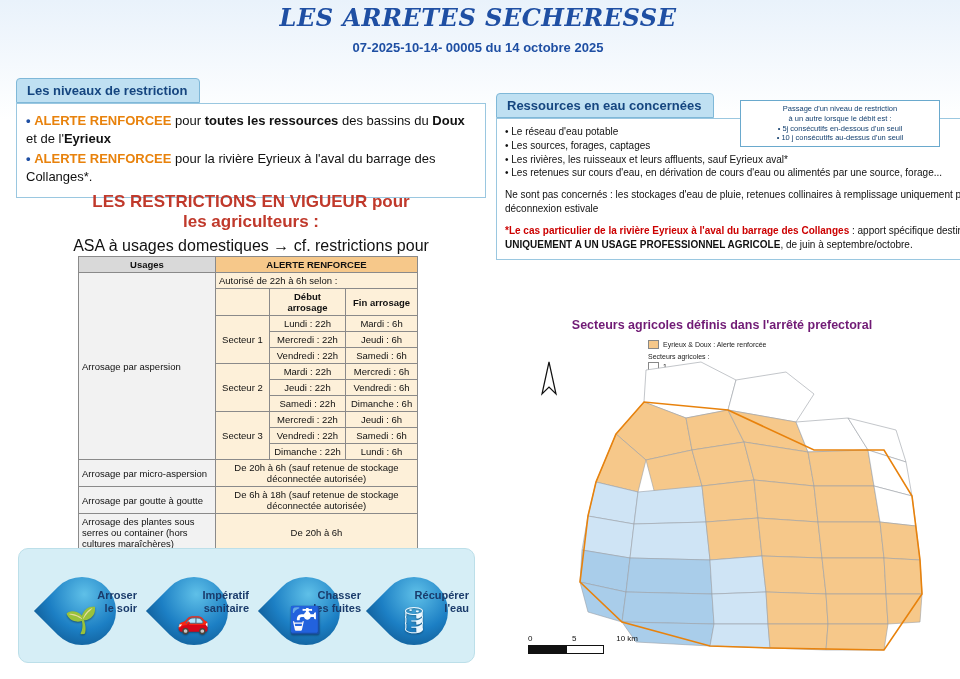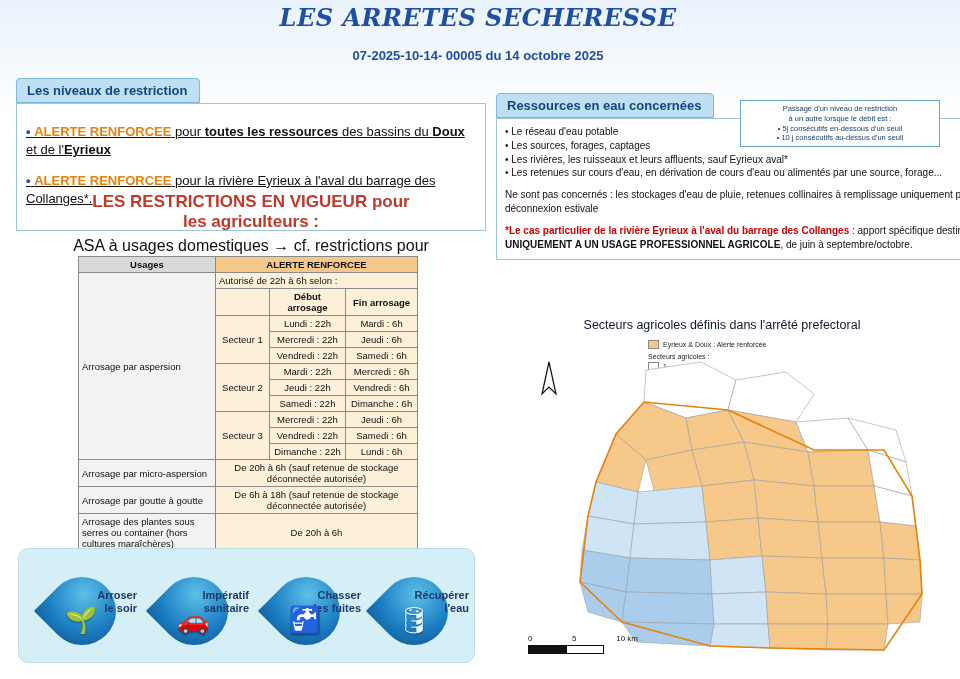--- a/index.html
+++ b/index.html
@@ -23,21 +23,21 @@
     margin:0;
     font-family:"DejaVu Serif", serif;
     font-style:italic;
     font-weight:bold;
     font-size:24px;
     letter-spacing:0.5px;
     color:#1f4fa3;
     line-height:1.13;
   }
   .header .sub{
-    margin-top:17px;
+    margin-top:9px;
     font-size:13px;
     font-weight:bold;
     color:#1f4fa3;
   }
   
   .pill{
     display:inline-block;
     background:#bfe0f2;
     border:1px solid #7fb8d8;
     border-radius:4px 4px 0 0;
@@ -52,21 +52,21 @@
     border:1px solid #9ac7e0;
     background:#fff;
     padding:7px 9px 9px 9px;
     font-size:13px;
     line-height:1.42;
     box-sizing:border-box;
     width:470px;
   }
   .orange{color:#e8820c;font-weight:bold;}
   .b{font-weight:bold;}
-  .bullet{display:block;margin:12px 0;text-decoration:underline;}
+  .bullet{display:block;margin:1px 0;}
   .bullet .dot{color:#1f4fa3;font-weight:bold;}
   
   .restr-title{
     position:absolute;left:16px;top:192px;width:470px;text-align:center;
     color:#c0392b;font-weight:bold;font-size:17px;line-height:1.15;
   }
   .asa{
     position:absolute;left:16px;top:237px;width:470px;text-align:center;
     font-size:16px;font-weight:normal;color:#111;
   }
@@ -125,21 +125,21 @@
     padding:3px 4px;text-align:center;box-sizing:border-box;margin-top:10px;
   }
   .ress-red{color:#cc0000;font-weight:bold;}
   
   .map{
     position:absolute;left:496px;top:310px;width:452px;height:360px;
     background:#ffffff;
   }
   .map-title{
     position:absolute;left:0;top:8px;width:452px;text-align:center;
-    font-size:12.5px;font-weight:normal;color:#0f172a;
+    font-size:12.5px;font-weight:bold;color:#701a75;
   }
   .legend{
     position:absolute;left:152px;top:30px;font-size:7px;color:#222;
   }
   .legend .row{display:flex;align-items:center;margin-bottom:2px;}
   .legend .sw{width:9px;height:7px;border:1px solid #888;margin-right:4px;}
   .legend .ttl{font-weight:normal;margin:4px 0 2px 0;font-size:7px;}
   .northarrow{
     position:absolute;left:42px;top:50px;font-size:16px;font-weight:bold;color:#111;
   }

